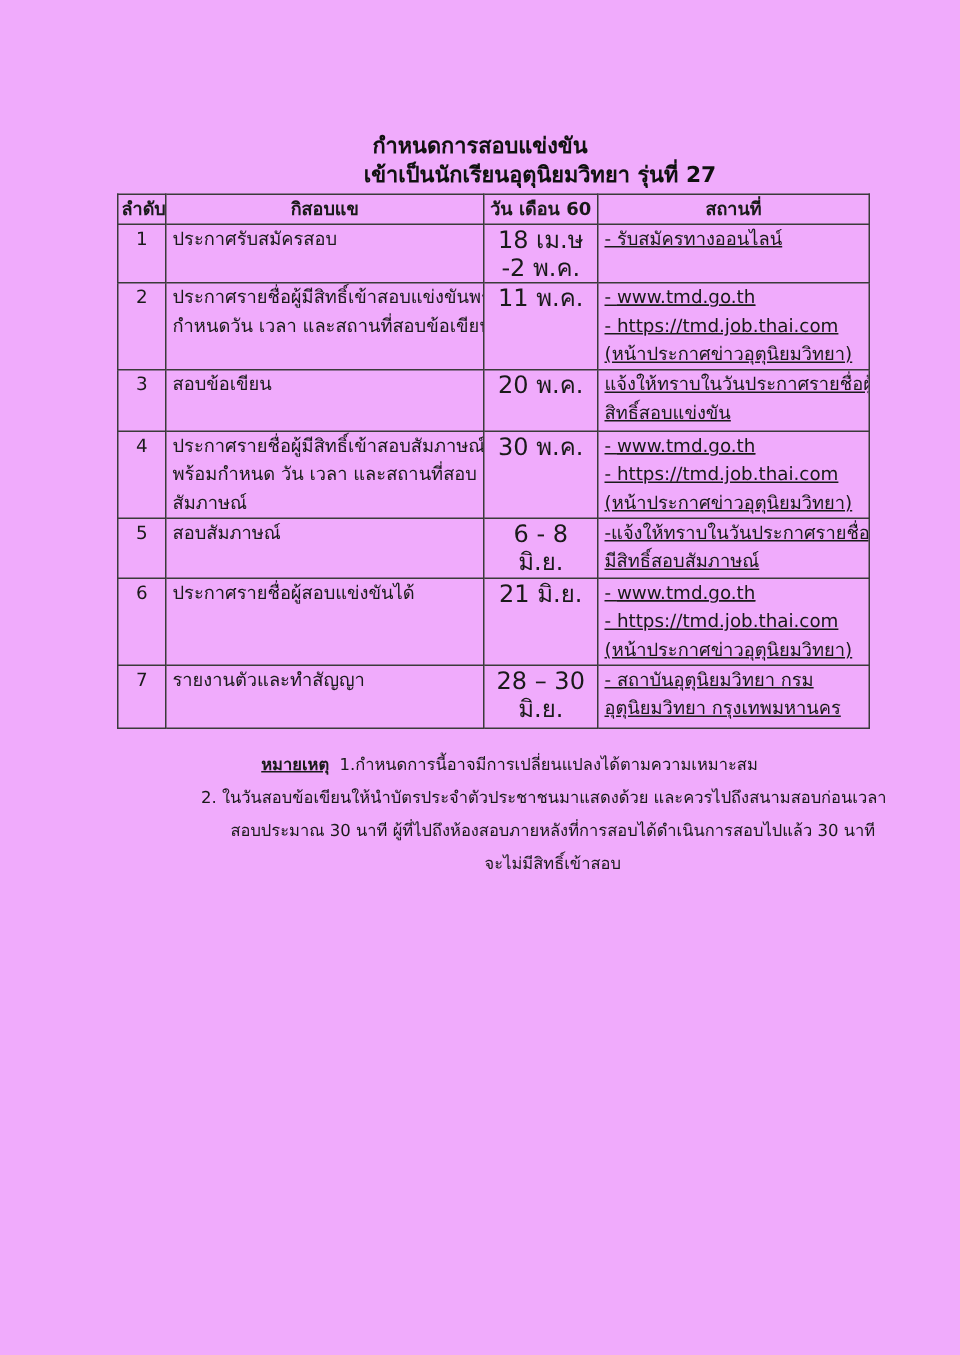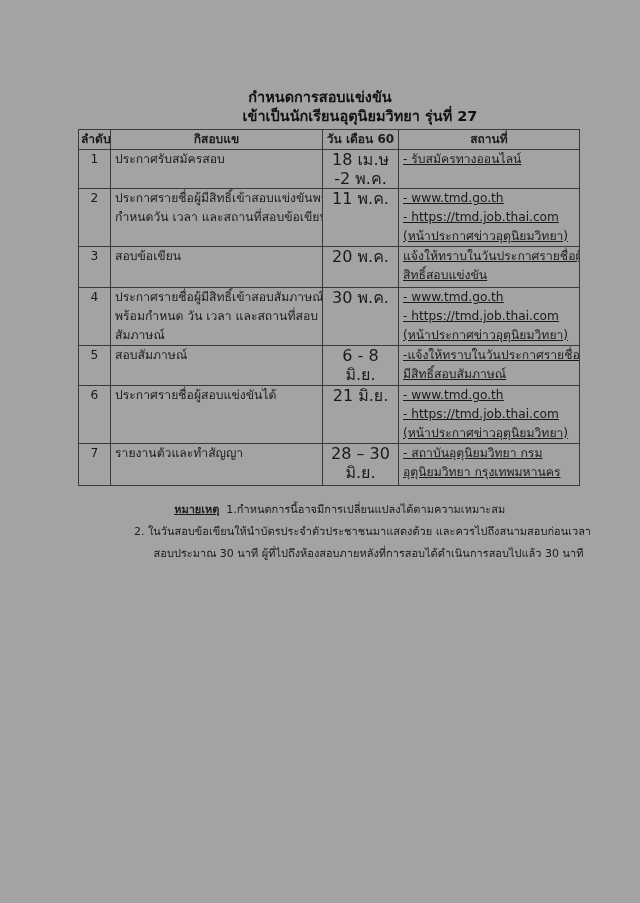--- a/index.html
+++ b/index.html
@@ -12,21 +12,21 @@
     height: 903px;
     position: relative;
     overflow: hidden;
     font-family: "DejaVu Sans", sans-serif;
     color: #1a1a1a;
   }
   .page {
     position: absolute;
     left: 0; top: 0;
     width: 640px; height: 903px;
-    background: #a3a3a3;
+    background: #f0abfc;
   }
   .title {
     position: absolute;
     left: 0;
     width: 640px;
     text-align: center;
     font-weight: bold;
     font-size: 14.5px;
     color: #111;
   }
@@ -189,15 +189,16 @@
     </tbody>
   </table>
 
   <div class="notes">
     <div class="note-row">
       <span class="note-label">หมายเหตุ</span>
       <span>1.กำหนดการนี้อาจมีการเปลี่ยนแปลงได้ตามความเหมาะสม</span>
     </div>
     <div class="note-row note-indent">2. ในวันสอบข้อเขียนให้นำบัตรประจำตัวประชาชนมาแสดงด้วย และควรไปถึงสนามสอบก่อนเวลา</div>
     <div class="note-row note-indent2">สอบประมาณ 30 นาที ผู้ที่ไปถึงห้องสอบภายหลังที่การสอบได้ดำเนินการสอบไปแล้ว 30 นาที</div>
+    <div class="note-row note-indent2">จะไม่มีสิทธิ์เข้าสอบ</div>
   </div>
 
 </div>
 
 </body></html>

